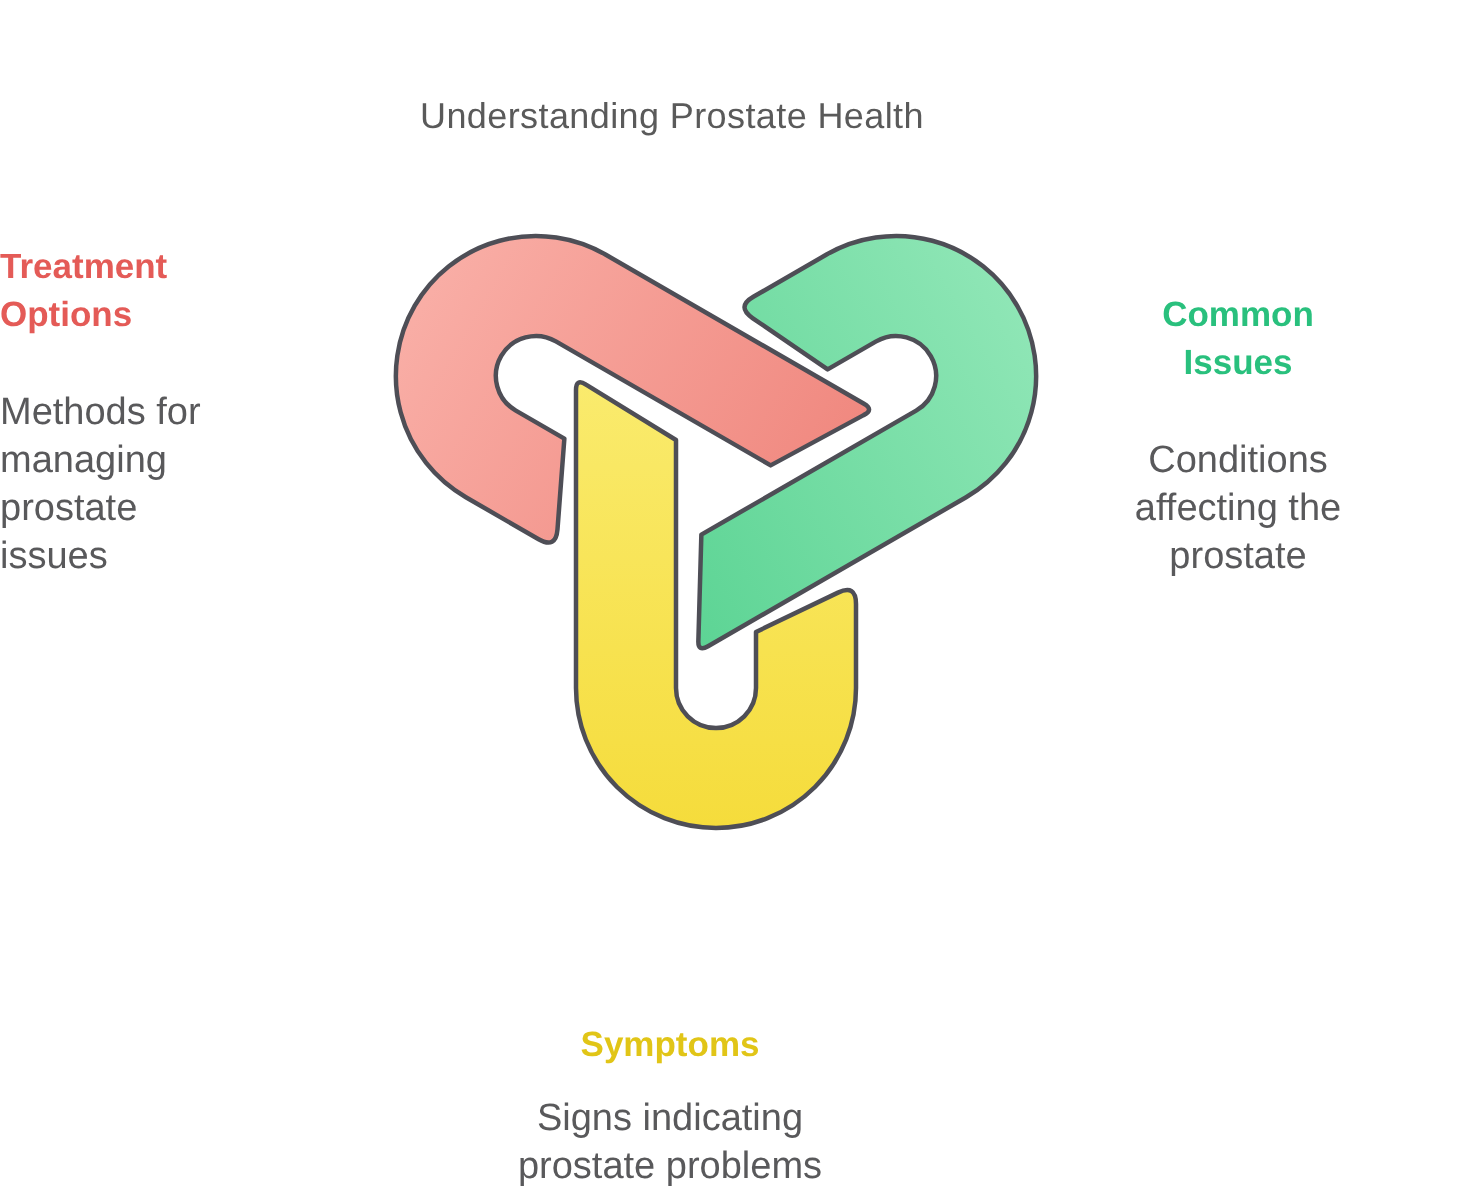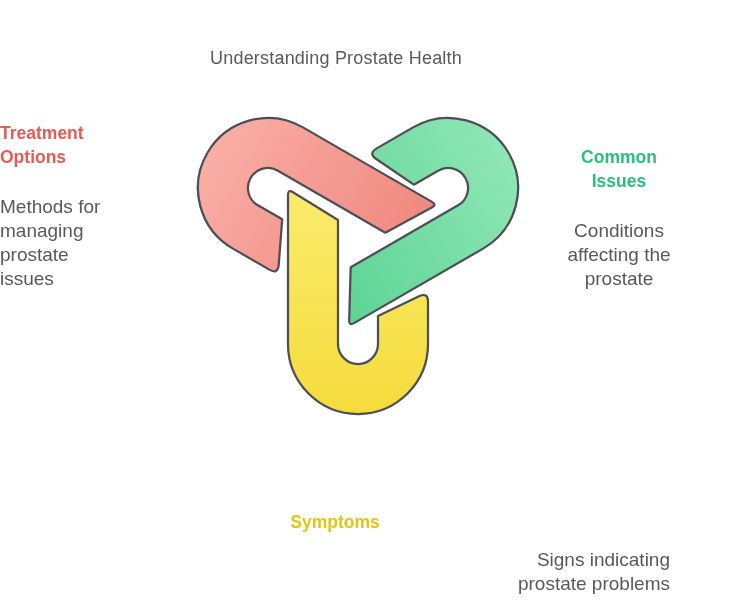--- a/index.html
+++ b/index.html
@@ -19,21 +19,21 @@
     font-size:17.5px; font-weight:700; line-height:24px; white-space:pre-line;
   }
   .label .body {
     font-size:19px; line-height:24px; white-space:pre-line; color:#59595b;
   }
   .label-left  { top:121px; right:564px; text-align:left; }
   .label-left .body { margin-top:26px; }
   .label-right { top:145px; left:556px; text-align:center; }
   .label-right .body { margin-top:26px; }
   .label-bottom{ top:470px; left:0; right:12px; text-align:center;margin-top:40px; }
-  .label-bottom .body { margin-top:14px;text-align:right; }
+  .label-bottom .body { margin-top:14px; }
 </style>
 </head>
 <body>
 
 <div class="canvas">
 
   <div class="title">Understanding Prostate Health</div>
 
   <svg class="knot-svg" width="734" height="602" viewBox="0 0 734 602">
     <defs>

